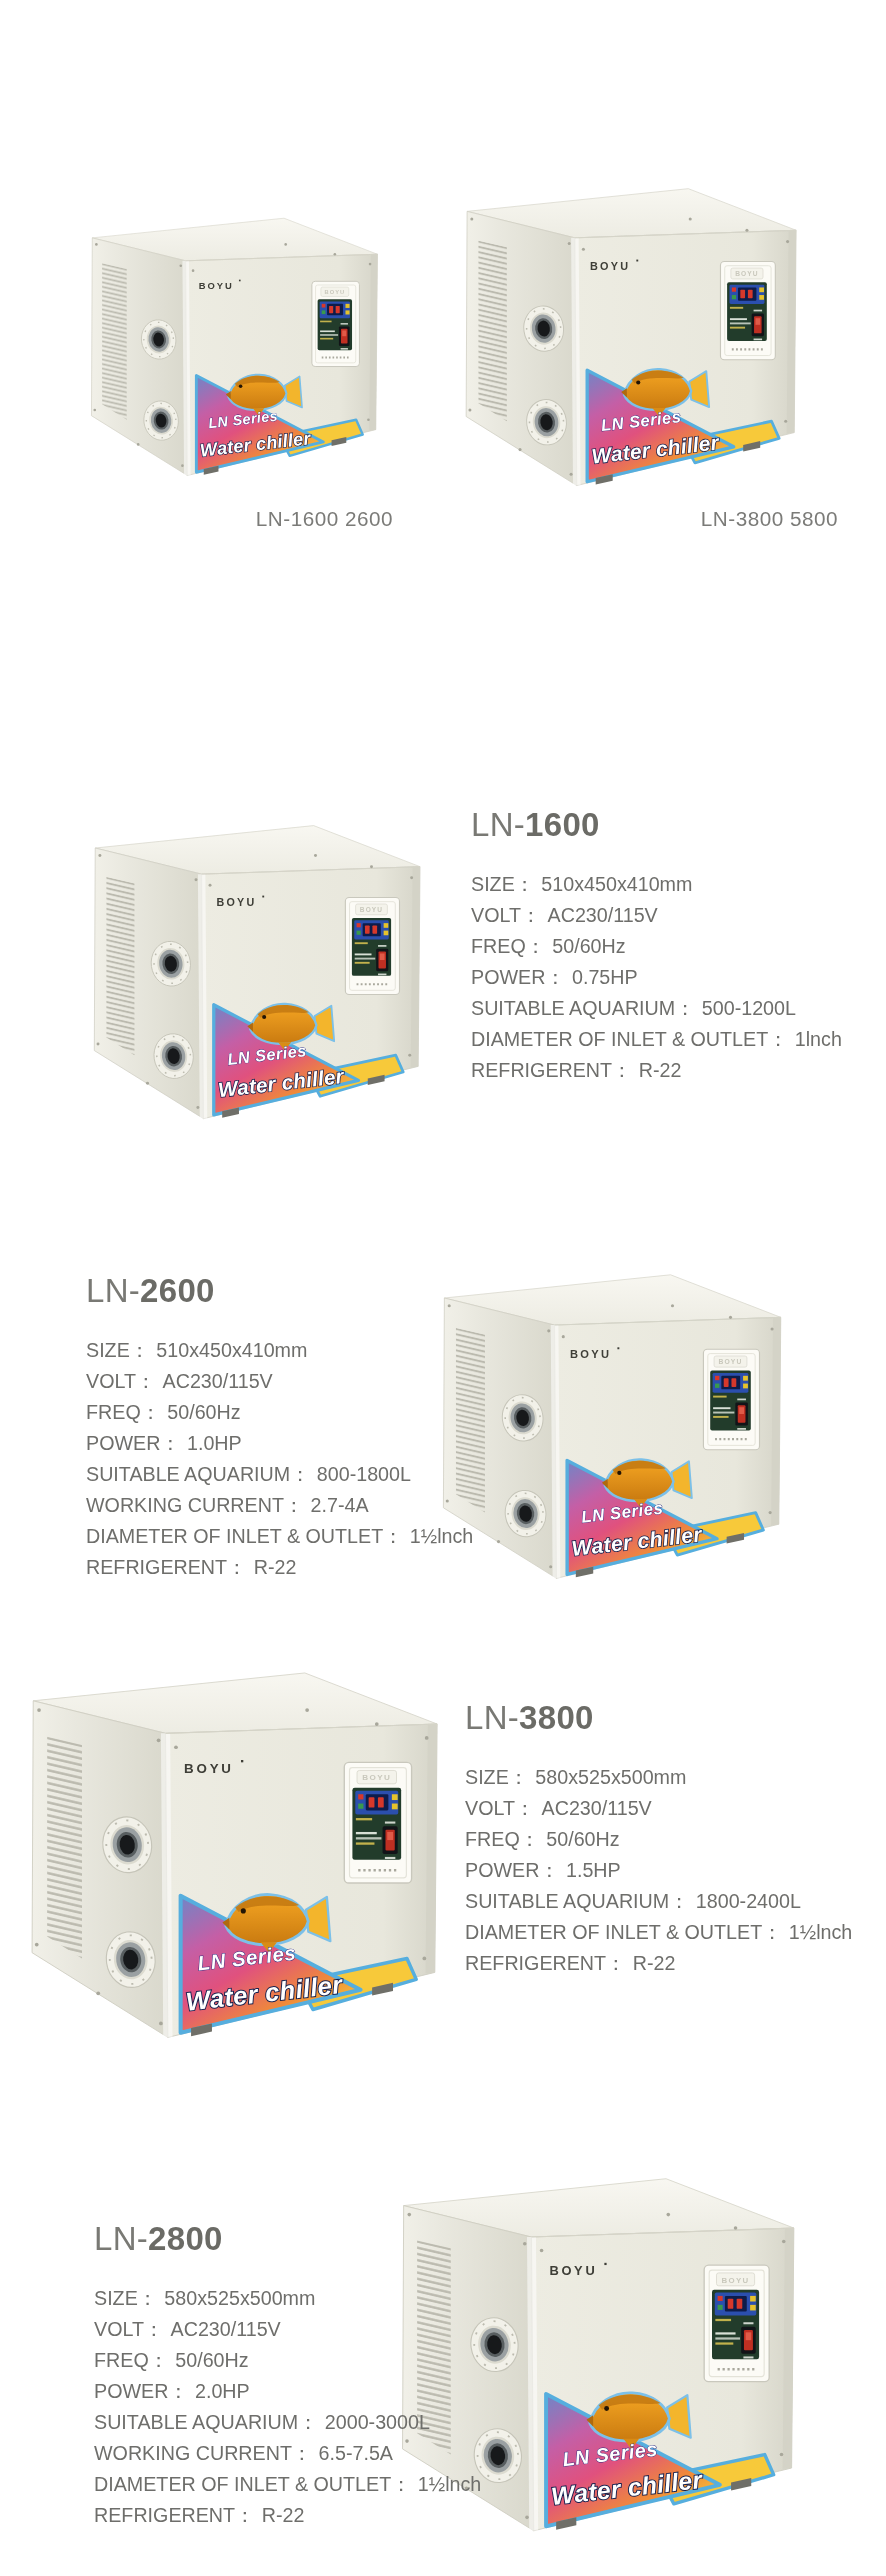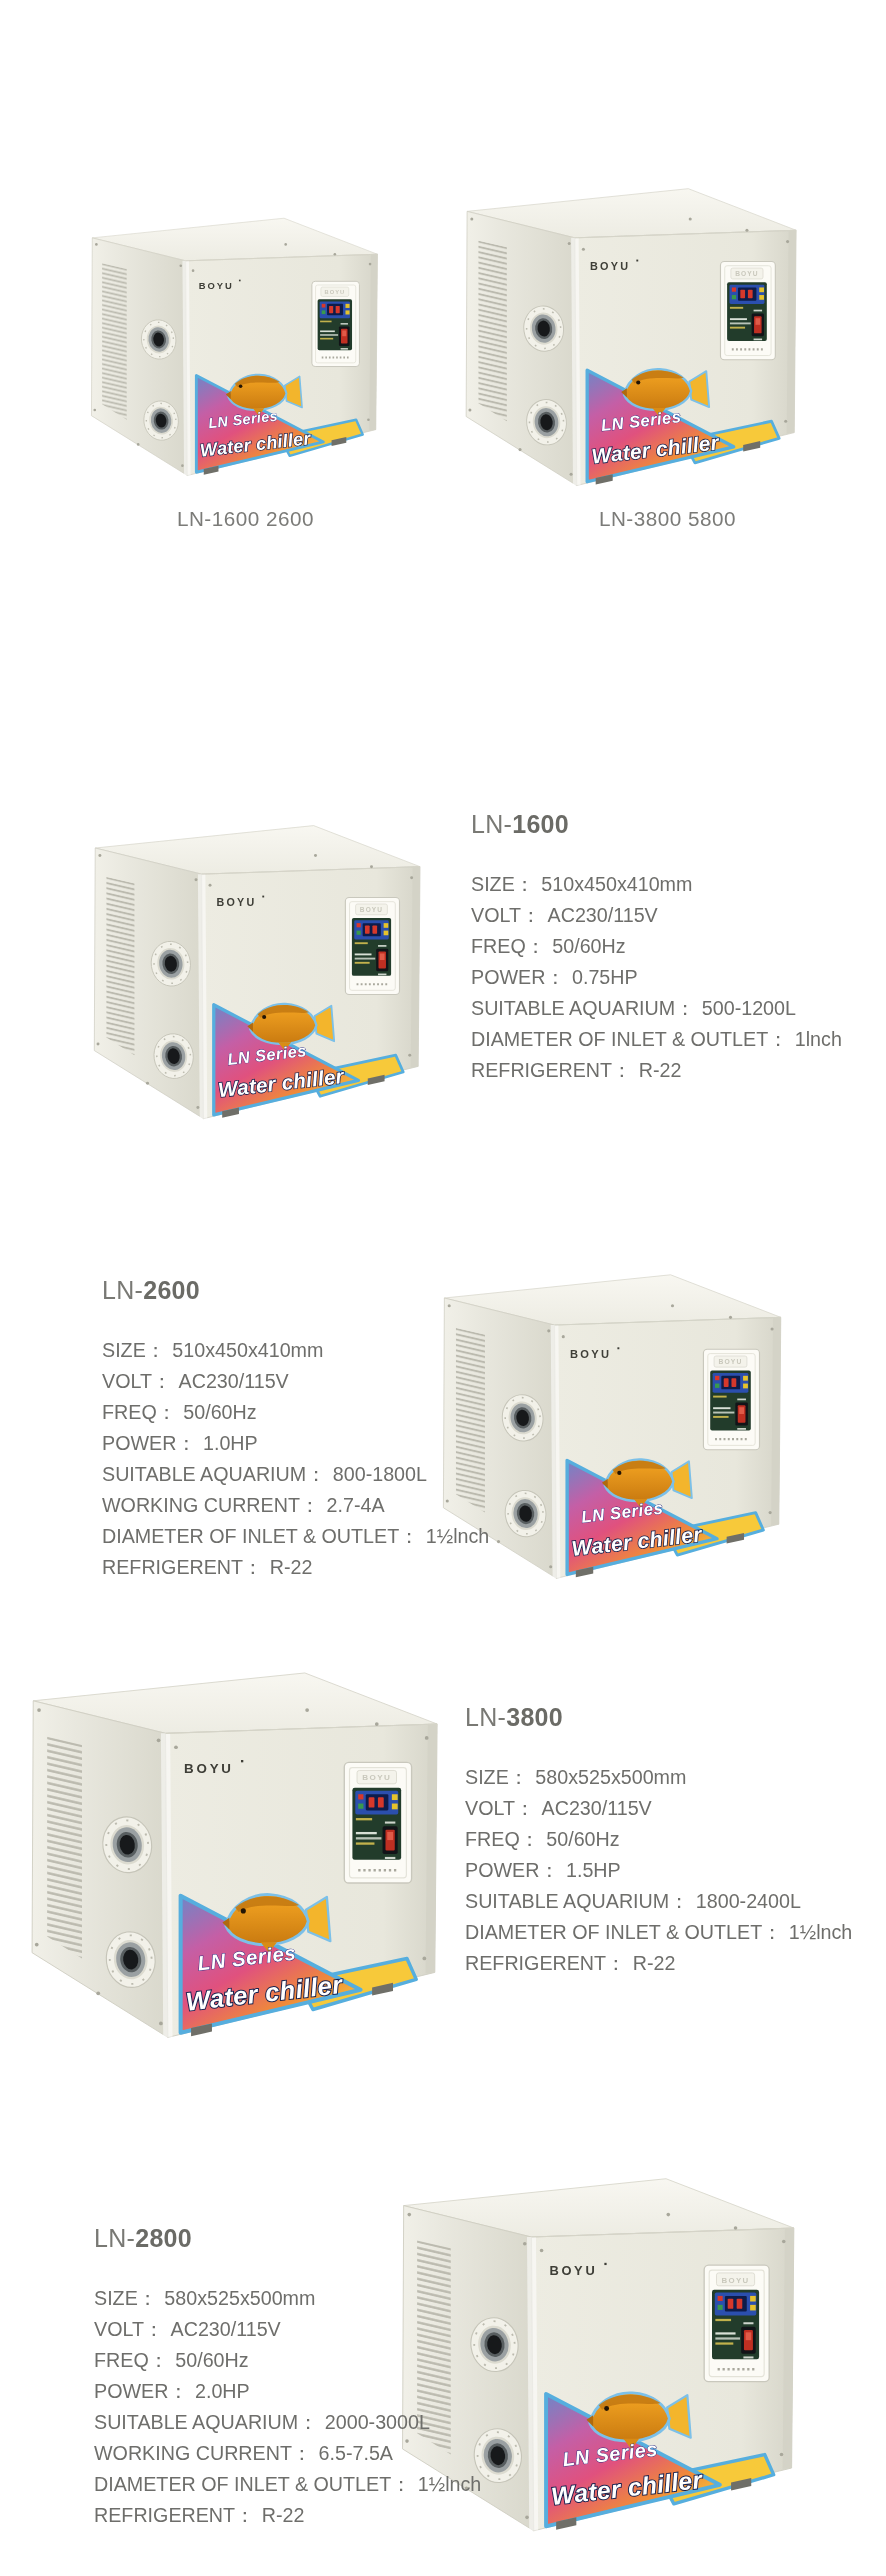--- a/index.html
+++ b/index.html
@@ -1,22 +1,22 @@
 <!DOCTYPE html>
 <html><head>
 <meta charset="utf-8">
 <style>
   html,body{margin:0;padding:0}
   body{width:886px;height:2576px;position:relative;background:#ffffff;
        font-family:"Liberation Sans",sans-serif;overflow:hidden}
   figure{margin:0;position:absolute;z-index:1}
   .art{width:100%;height:100%;display:block}
-  .caption{position:absolute;text-align:center;font-size:20.7px;letter-spacing:0.5px;color:#7b7b78;z-index:2}
+  .caption{position:absolute;text-align:right;font-size:20.7px;letter-spacing:0.5px;color:#7b7b78;z-index:2}
   .details{position:absolute;z-index:3}
-  .model-title{margin:0;font-size:25px;line-height:39px;color:#6b6b66;letter-spacing:0.3px}
+  .model-title{margin:0;font-size:33px;line-height:39px;color:#6b6b66;letter-spacing:0.3px}
   .model-title .pfx{font-weight:400;opacity:.9}
   .model-title .num{font-weight:700}
   .specs{margin-top:25px}
   .spec{font-size:19.7px;line-height:31px;color:#6e6e6b;white-space:nowrap}
   .spec .sv{margin-left:6.9px}
   svg text{font-family:"Liberation Sans",sans-serif}
   .defs-holder{position:absolute;width:0;height:0;overflow:hidden}
 </style>
 </head>
 <body>
@@ -245,19 +245,19 @@
 </figure>
 
 <style>
   #figA{left:89px;top:213px;width:295px;height:271px}
   #capA{left:98px;top:507px;width:295px}
   #figB{left:463px;top:183px;width:341px;height:312px}
   #capB{left:497px;top:507px;width:341px}
   #img1{left:91px;top:820px;width:337px;height:308px}
   #d1{left:471px;top:805px}
   #img2{left:440px;top:1269px;width:349px;height:319px}
-  #d2{left:102px;top:1271px}
+  #d2{left:86px;top:1271px}
   #img3{left:27.6px;top:1666px;width:419px;height:383px}
   #d3{left:465px;top:1698px}
   #img4{left:399px;top:2172px;width:404px;height:370px}
   #d4{left:94px;top:2219px}
 </style>
 
 
 </body></html>

